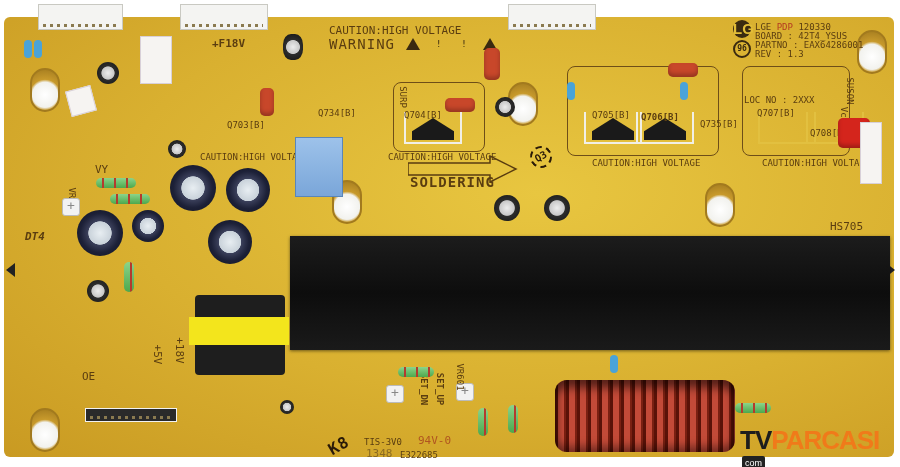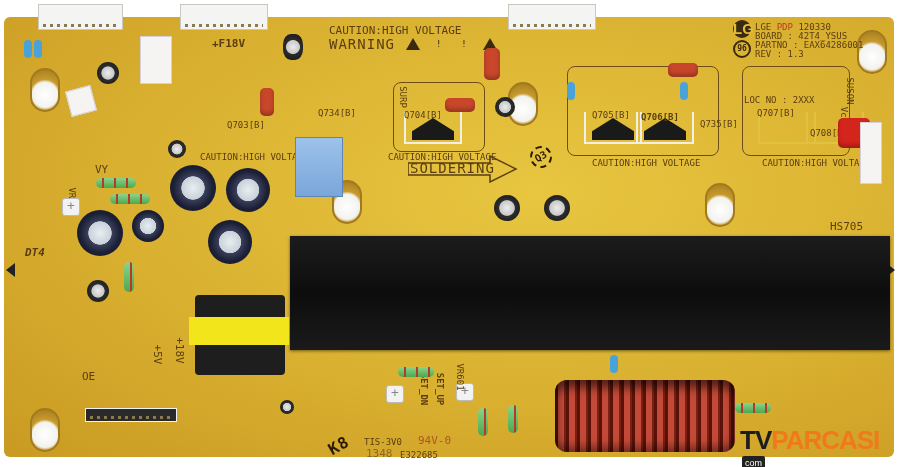--- a/index.html
+++ b/index.html
@@ -215,30 +215,30 @@
 <div class="pcb-text small" style="left:836px;top:110px;transform:rotate(90deg);">Vcc</div>
 
 <div class="pcb-text small" style="left:200px;top:152px;">CAUTION:HIGH VOLTAGE</div>
 <div class="pcb-text small" style="left:388px;top:152px;">CAUTION:HIGH VOLTAGE</div>
 <div class="pcb-text small" style="left:592px;top:158px;">CAUTION:HIGH VOLTAGE</div>
 <div class="pcb-text small" style="left:762px;top:158px;">CAUTION:HIGH VOLTAGE</div>
 
 <svg class="arrow-shape" viewBox="0 0 110 28">
   <polygon points="0,8 82,8 82,1 108,14 82,27 82,20 0,20" fill="none" stroke="#5a3d10" stroke-width="1.5"></polygon>
 </svg>
-<div class="pcb-text big" style="left:410px;top:160px;">SOLDERING</div>
+<div class="pcb-text big" style="left:410px;top:174px;font-weight:bold;">SOLDERING</div>
 <div class="q3">Q3</div>
 
 <div class="pcb-text med" style="left:212px;top:37px;font-weight:bold;text-align:right;">+F18V</div>
 
 <div class="sticker" style="left:140px;top:36px;width:32px;height:48px;"></div>
 <div class="sticker" style="left:68px;top:88px;width:26px;height:26px;transform:rotate(-15deg);"></div>
 <div class="pcb-text med" style="left:95px;top:163px;">VY</div>
 <div class="pcb-text small" style="left:58px;top:196px;transform:rotate(90deg);">VR502</div>
-<div class="pcb-text med" style="left:25px;top:230px;font-weight:bold;font-style:italic;margin-top:16px;">DT4</div>
+<div class="pcb-text med" style="left:25px;top:230px;font-weight:bold;font-style:italic;">DT4</div>
 <div class="pot" style="left:62px;top:198px;"></div>
 
 <div class="resistor" style="left:96px;top:178px;width:40px;"></div>
 <div class="resistor" style="left:110px;top:194px;width:40px;"></div>
 
 <div class="cap small" style="left:97px;top:62px;width:22px;height:22px;"></div>
 <div class="cap small" style="left:283px;top:34px;width:20px;height:26px;border-radius:40%;"></div>
 <div class="cap small" style="left:168px;top:140px;width:18px;height:18px;"></div>
 <div class="cap" style="left:170px;top:165px;width:46px;height:46px;"></div>
 <div class="cap" style="left:226px;top:168px;width:44px;height:44px;"></div>

